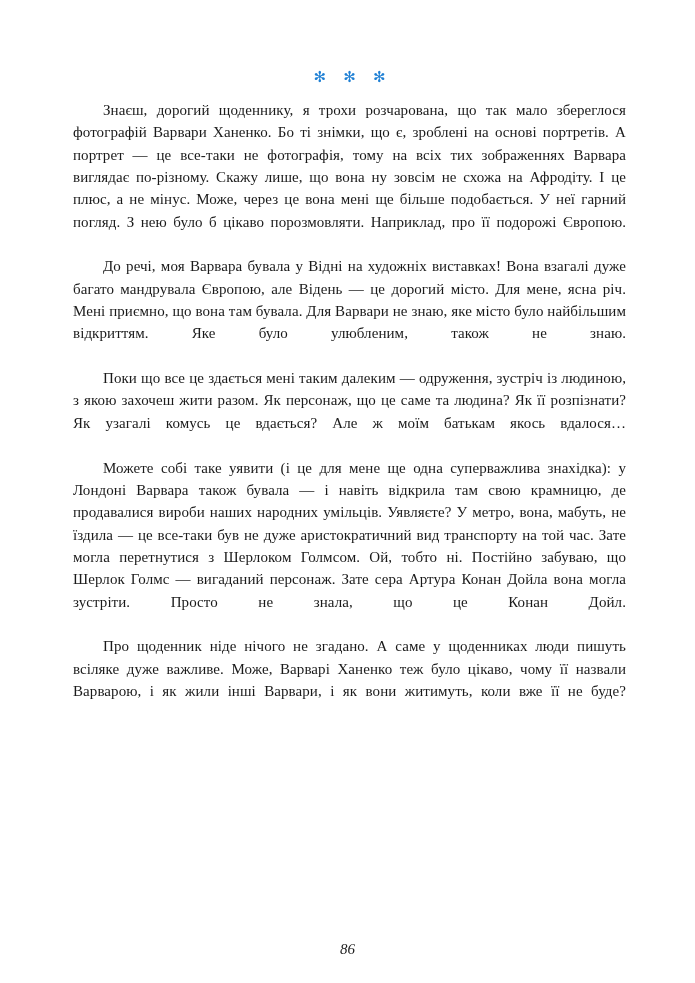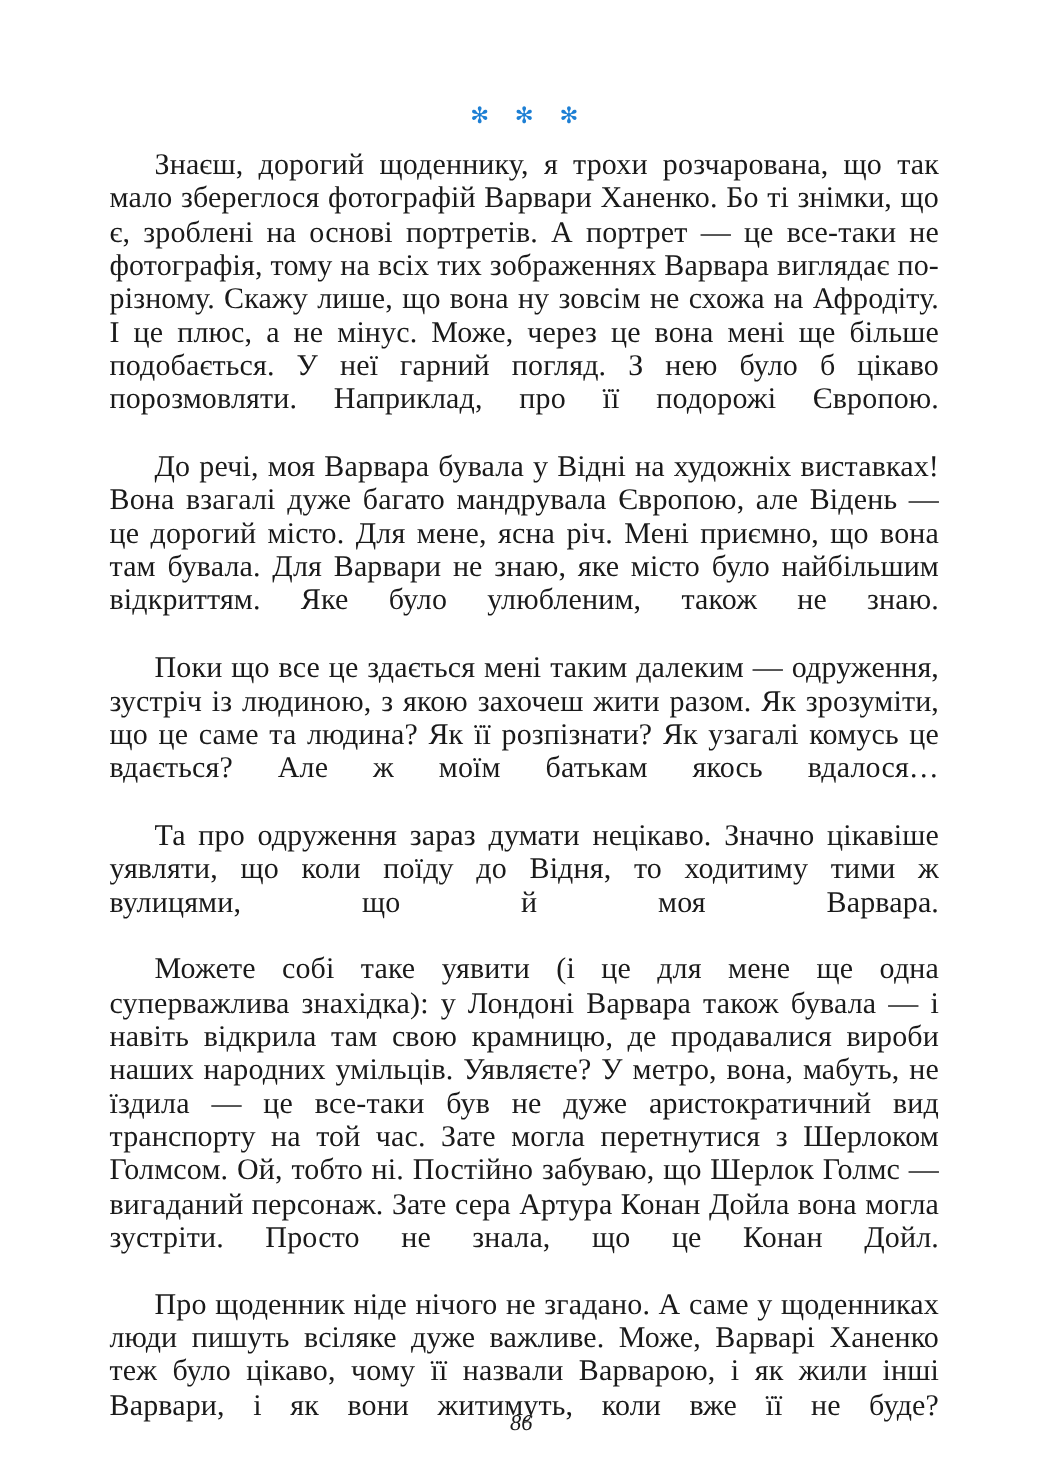--- a/index.html
+++ b/index.html
@@ -39,21 +39,21 @@
     letter-spacing: 6px;
     line-height: 1;
     margin: 0 0 4px 0;
     padding: 8px 0 10px 0;
     text-indent: 6px;
     user-select: none;
   }
 
   p.para {
     margin: 0;
-    font-size: 20px;
+    font-size: 15px;
     line-height: 22.35px;
     text-align: justify;
     text-indent: 30px;
     hyphens: manual;
     word-spacing: -0.1px;
     letter-spacing: 0.005em;
   }
 
   
   p.para:after {
@@ -78,22 +78,21 @@
 <body>
 
 <div class="page">
 
   <div class="content">
 
     <div class="sep">✻ ✻ ✻</div>
 
     <p class="para">Знаєш, дорогий щоденнику, я трохи розчарована, що так мало збереглося фотографій Варвари Ханенко. Бо ті знімки, що є, зроблені на основі портретів. А портрет — це все-таки не фотографія, тому на всіх тих зображеннях Варвара виглядає по-різному. Скажу лише, що вона ну зовсім не схожа на Афродіту. І це плюс, а не мінус. Може, через це вона мені ще більше подобається. У неї гарний погляд. З нею було б цікаво порозмовляти. Наприклад, про її подорожі Європою.</p>
     <p class="para">До речі, моя Варвара бувала у Відні на художніх виставках! Вона взагалі дуже багато мандрувала Європою, але Відень — це дорогий місто. Для мене, ясна річ. Мені приємно, що вона там бувала. Для Варвари не знаю, яке місто було найбільшим відкриттям. Яке було улюбленим, також не знаю.</p>
-    <p class="para">Поки що все це здається мені таким далеким — одруження, зустріч із людиною, з якою захочеш жити разом. Як зрозуміти, що це саме та людина? Як її розпізнати? Як узагалі комусь це вдається? Але ж моїм батькам якось вдалося…</p>
-    <p class="para">Та про одруження зараз думати нецікаво. Значно цікавіше уявляти, що коли поїду до Відня, то ходитиму тими ж вулицями, що й моя Варвара.</p>
+    <p class="para">Поки що все це здається мені таким далеким — одруження, зустріч із людиною, з якою захочеш жити разом. Як персонаж, що це саме та людина? Як її розпізнати? Як узагалі комусь це вдається? Але ж моїм батькам якось вдалося…</p>
     <p class="para">Можете собі таке уявити (і це для мене ще одна суперважлива знахідка): у Лондоні Варвара також бувала — і навіть відкрила там свою крамницю, де продавалися вироби наших народних умільців. Уявляєте? У метро, вона, мабуть, не їздила — це все-таки був не дуже аристократичний вид транспорту на той час. Зате могла перетнутися з Шерлоком Голмсом. Ой, тобто ні. Постійно забуваю, що Шерлок Голмс — вигаданий персонаж. Зате сера Артура Конан Дойла вона могла зустріти. Просто не знала, що це Конан Дойл.</p>
     <p class="para">Про щоденник ніде нічого не згадано. А саме у щоденниках люди пишуть всіляке дуже важливе. Може, Варварі Ханенко теж було цікаво, чому її назвали Варварою, і як жили інші Варвари, і як вони житимуть, коли вже її не буде?</p>
 
   </div>
 
   <div class="pageno">86</div>
 
 </div>
 
 </body></html>

